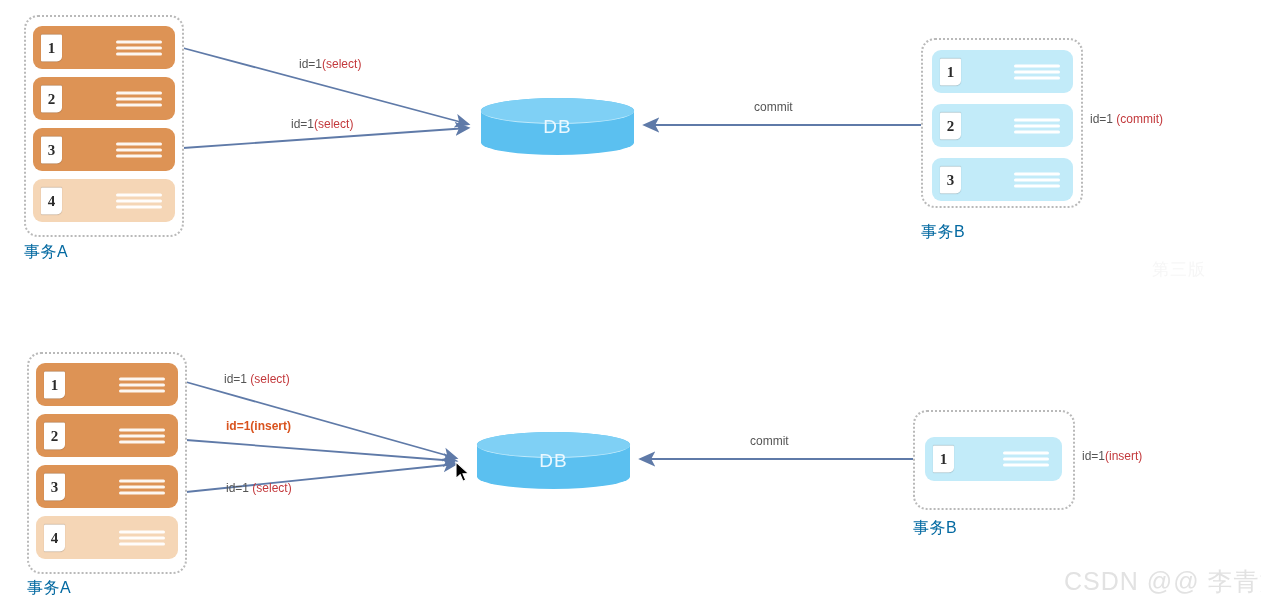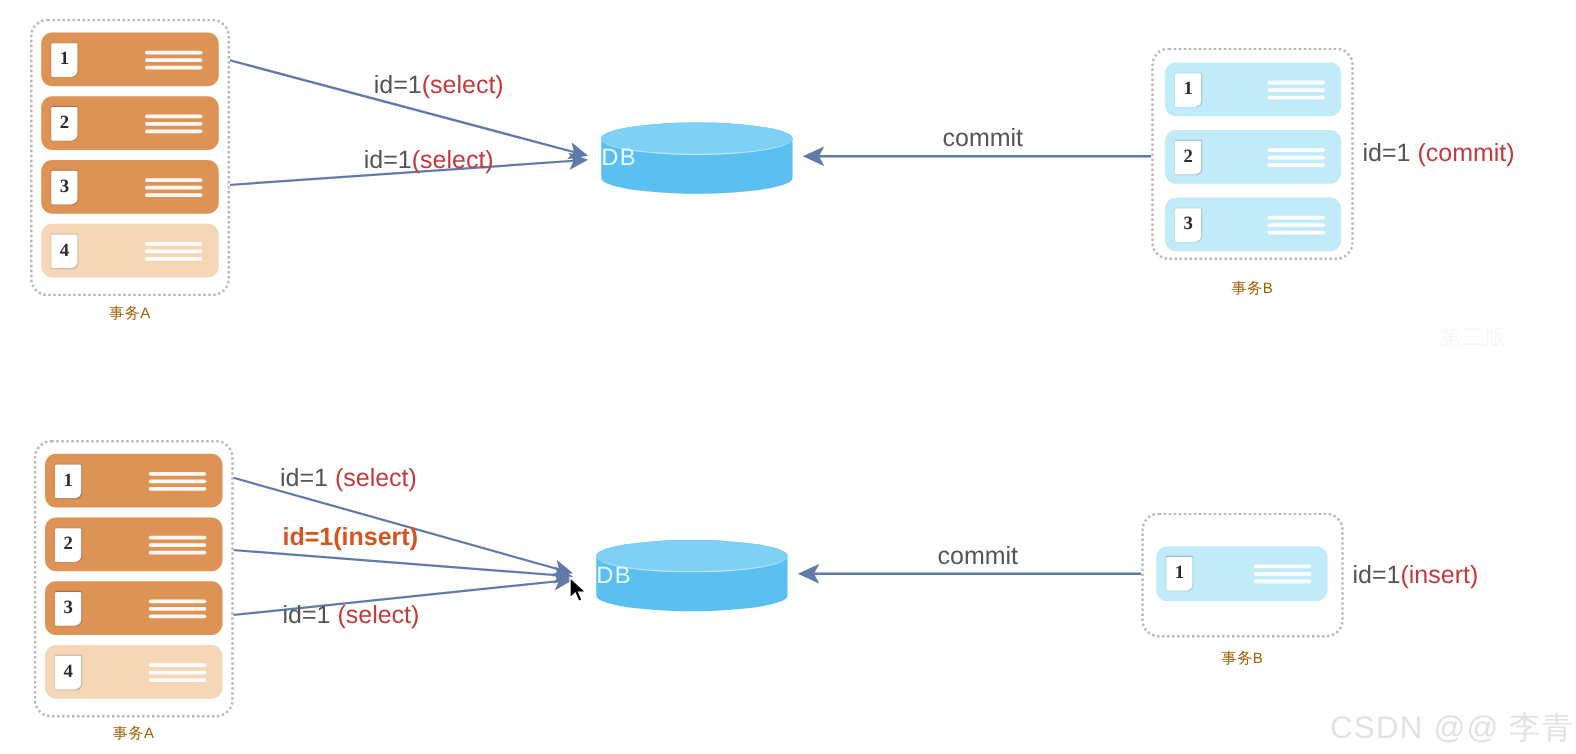--- a/index.html
+++ b/index.html
@@ -21,23 +21,22 @@
   
   .txn-box {
     position: absolute;
     border: 2px dotted #b9b9b9;
     border-radius: 14px;
     background: #ffffff;
     box-sizing: border-box;
   }
   .txn-label {
     position: absolute;
-    text-align: center;
-    color: #a16207;
-    font-size: 12px;
+    color: #0369a1;
+    font-size: 16px;
     letter-spacing: 0.5px;
     white-space: nowrap;
   }
 
   
   .rec {
     position: absolute;
     border-radius: 9px;
     box-sizing: border-box;
   }
@@ -100,31 +99,31 @@
     background: #7fd0f5;
     border-radius: 50%;
     border-bottom: 1px solid #bfe9fb;
     box-sizing: border-box;
   }
   .db .dblabel {
     position: absolute;
     left: 0; right: 0;
     top: 50%;
     transform: translateY(-50%);
-    text-align: left;
+    text-align: center;
     color: #eaf8ff;
     font-size: 19px;
     letter-spacing: 1px;
   }
 
   
   .edge-label {
     position: absolute;
     white-space: nowrap;
-    font-size: 20px;
+    font-size: 12px;
     color: #555555;
   }
   .edge-label .kw-red    { color: #c3393c; }
   .edge-label .kw-orange { color: #d9531e; font-weight: 700; }
   .edge-label.bold { font-weight: 700; color: #d9531e; }
   .edge-label.bold .kw-orange { color: #d9531e; }
 
   .title-red {
     position: absolute;
     white-space: nowrap;

